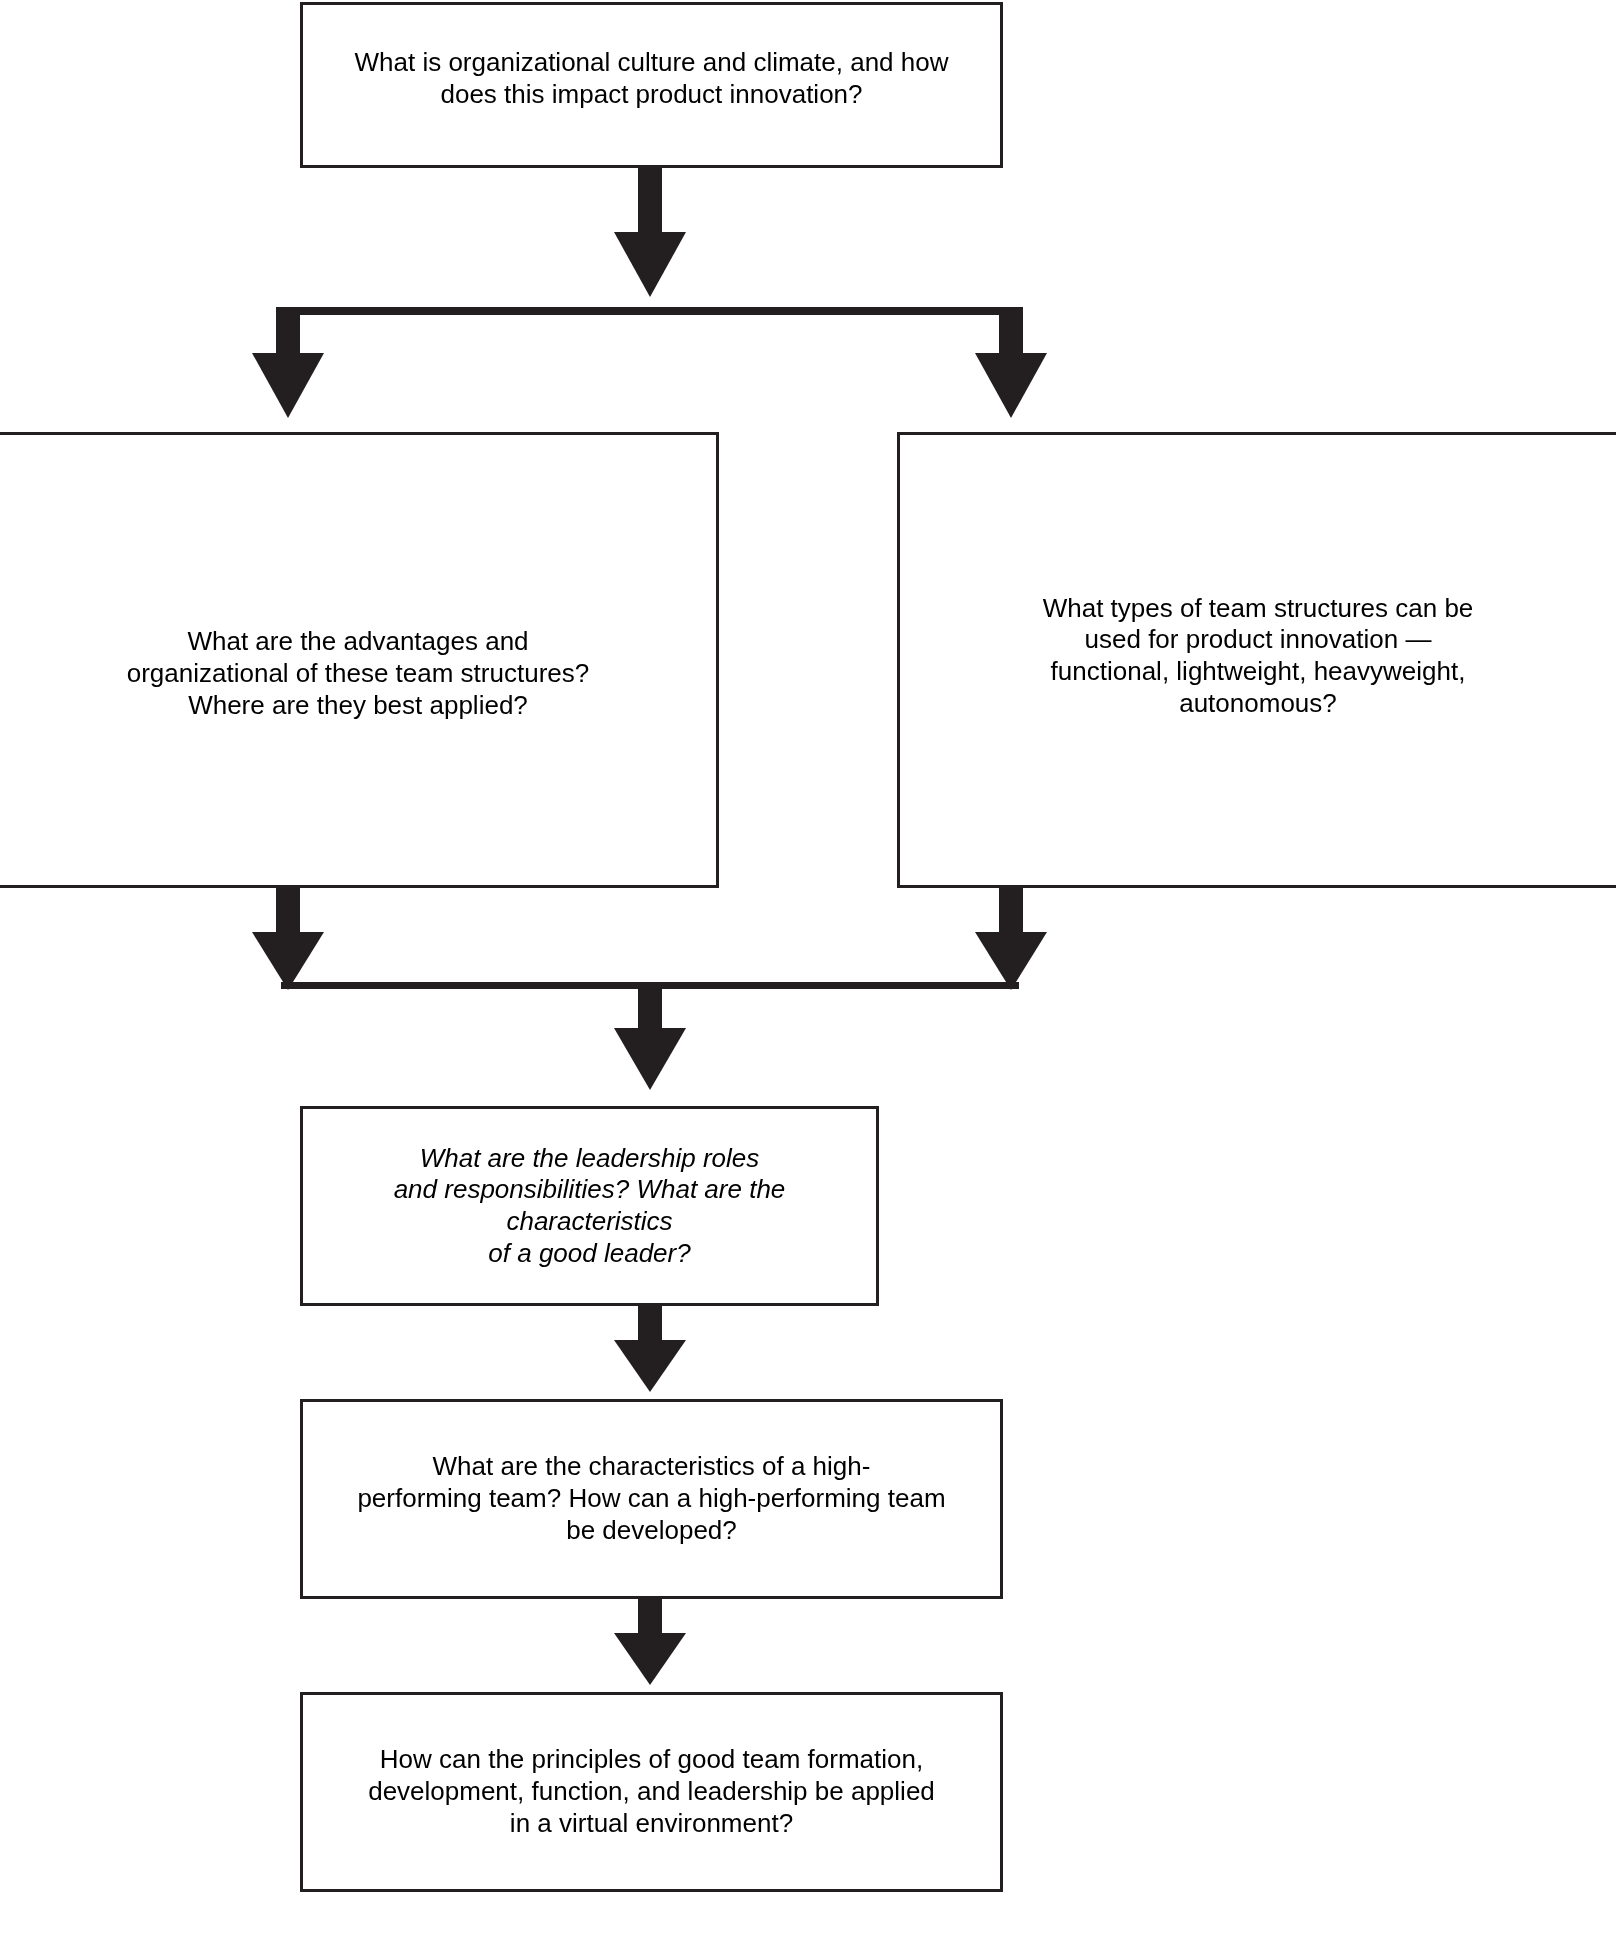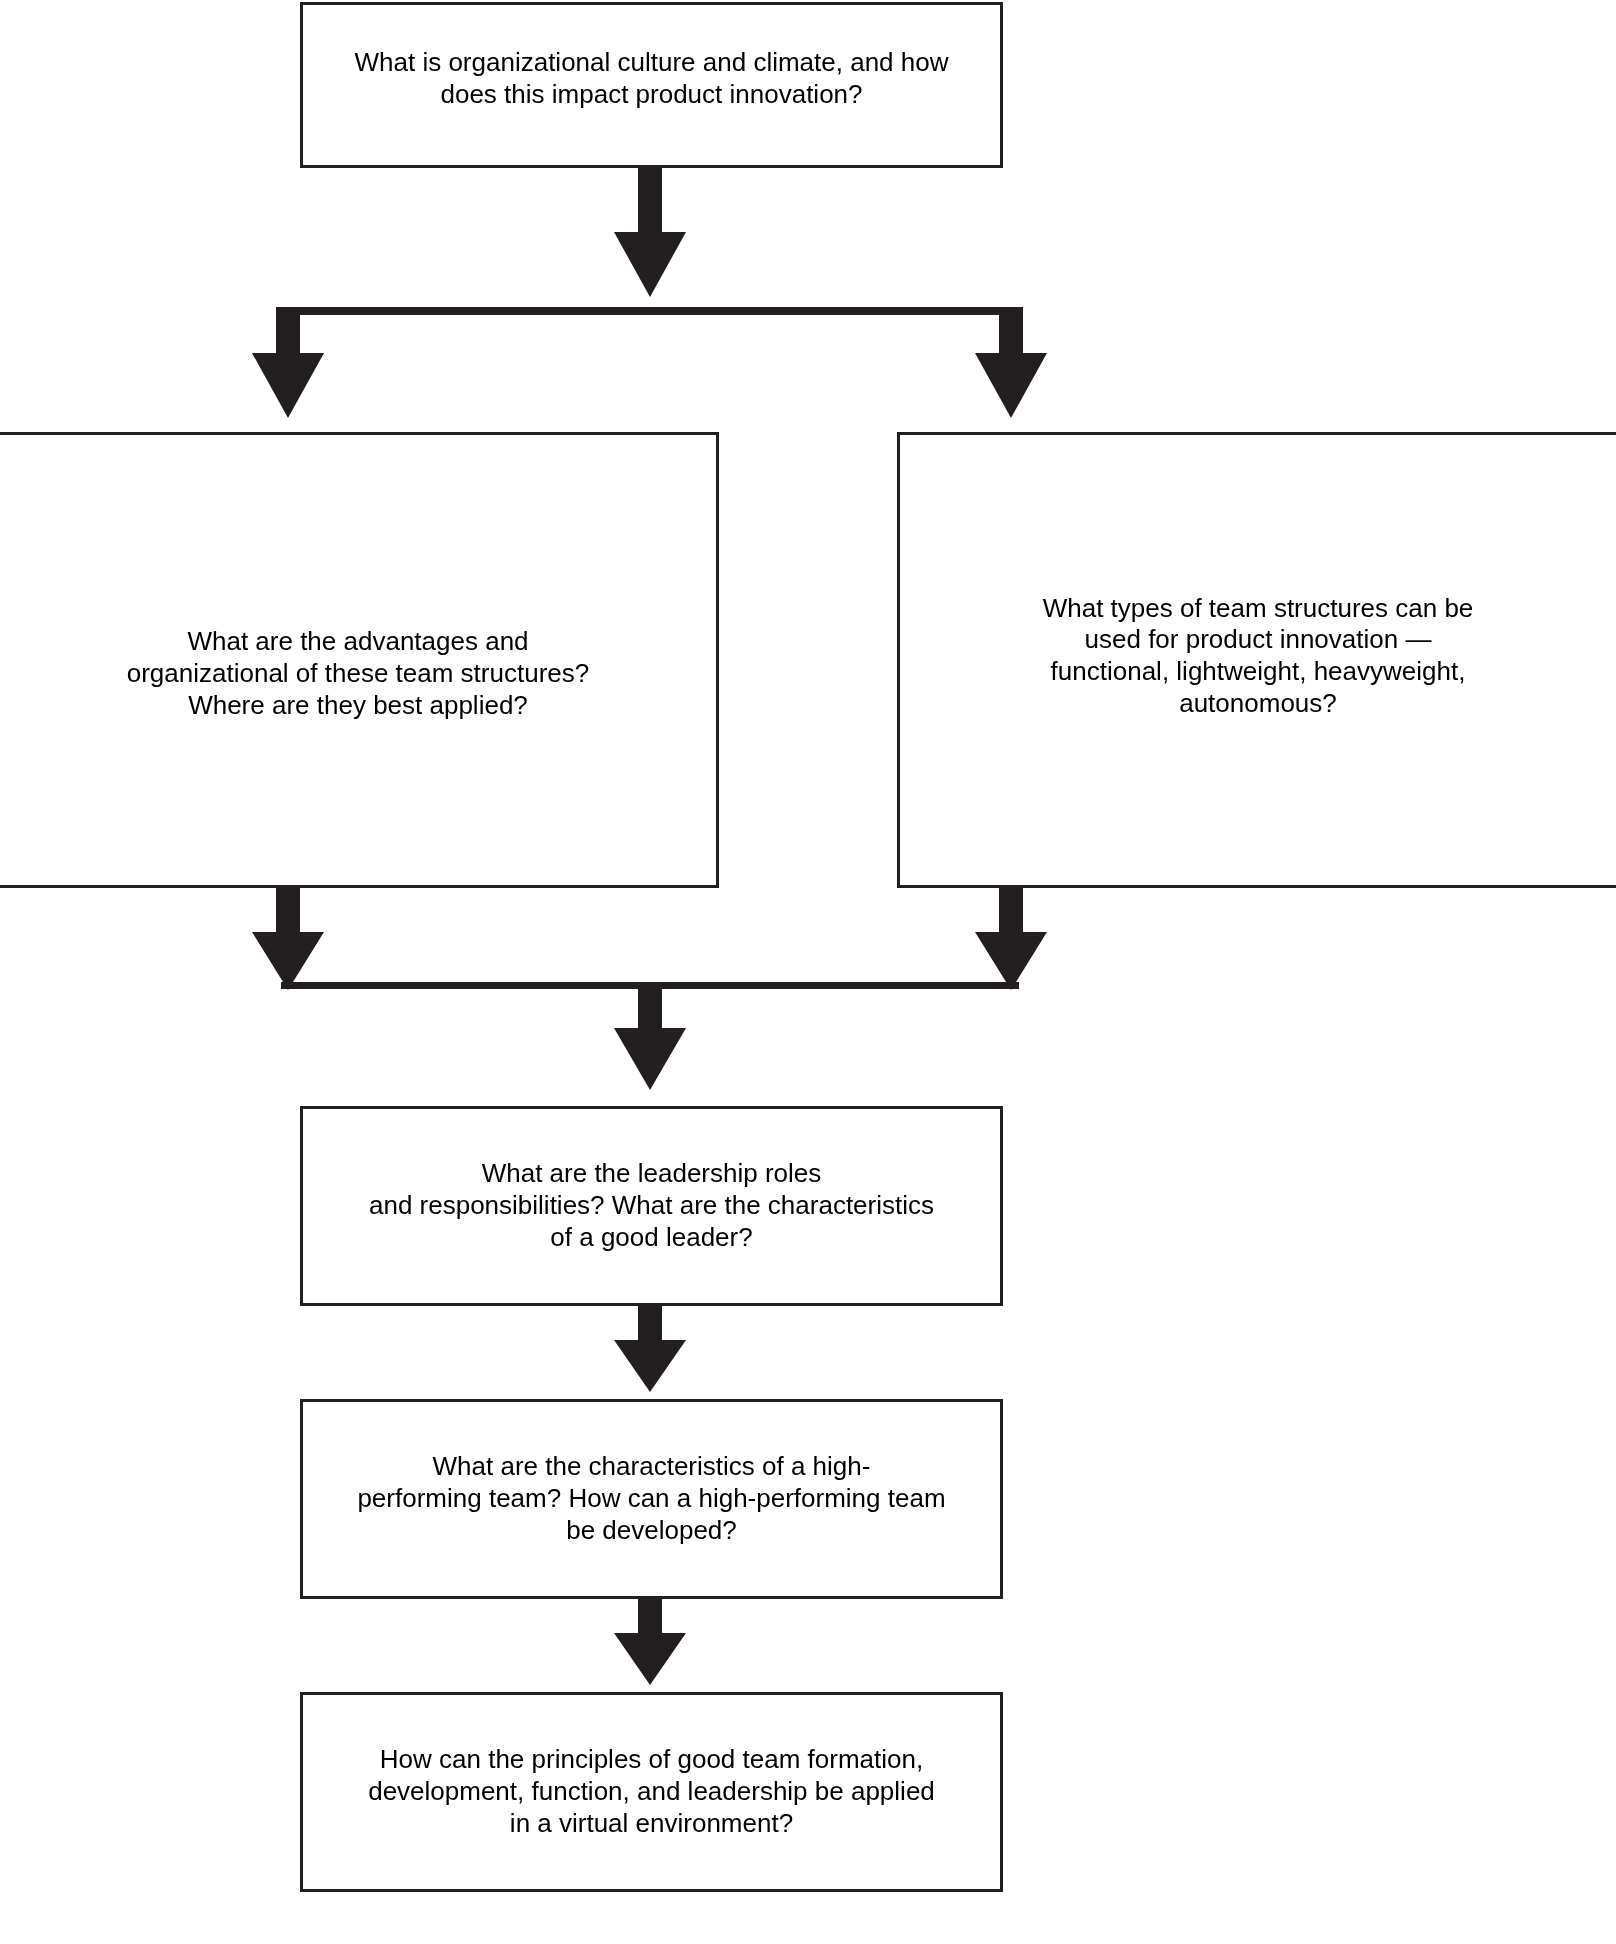--- a/index.html
+++ b/index.html
@@ -47,21 +47,21 @@
   
   #node-top      { left: 300px;  top: 2px;    width: 703px; height: 166px; }
   #node-top .node-text { transform: translateY(-6px); }
 
   #node-left     { left: -3px;   top: 432px;  width: 722px; height: 456px; }
   #node-left .node-text { transform: translateY(14px); }
 
   #node-right    { left: 897px;  top: 432px;  width: 722px; height: 456px; }
   #node-right .node-text { transform: translateY(-18px); margin-top: 28px; }
 
-  #node-leader   { left: 300px;  top: 1106px; width: 703px; height: 200px; }
+  #node-leader   { left: 300px;  top: 1106px; width: 579px; height: 200px; font-style: italic; }
   #node-highperf { left: 300px;  top: 1399px; width: 703px; height: 200px; }
   #node-virtual  { left: 300px;  top: 1692px; width: 703px; height: 200px; }
 </style>
 </head>
 <body>
 
 <div id="flowchart">
 
   <svg id="flow-svg" viewBox="0 0 1616 1944" xmlns="http://www.w3.org/2000/svg">
 

